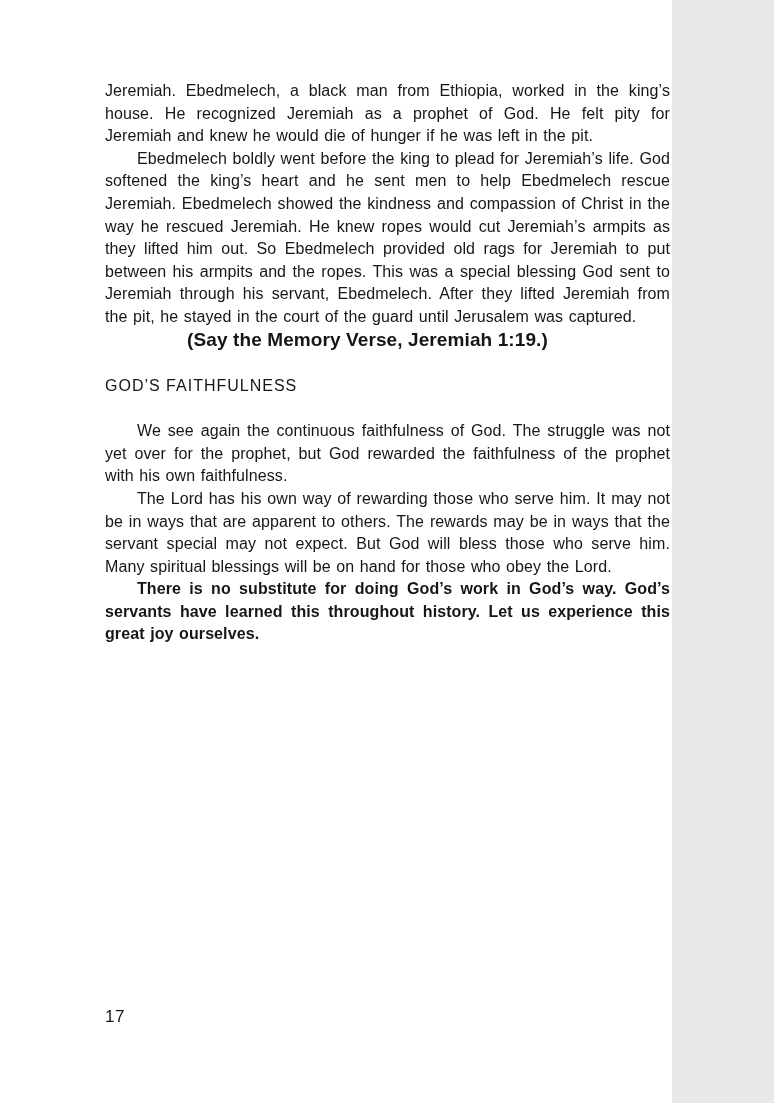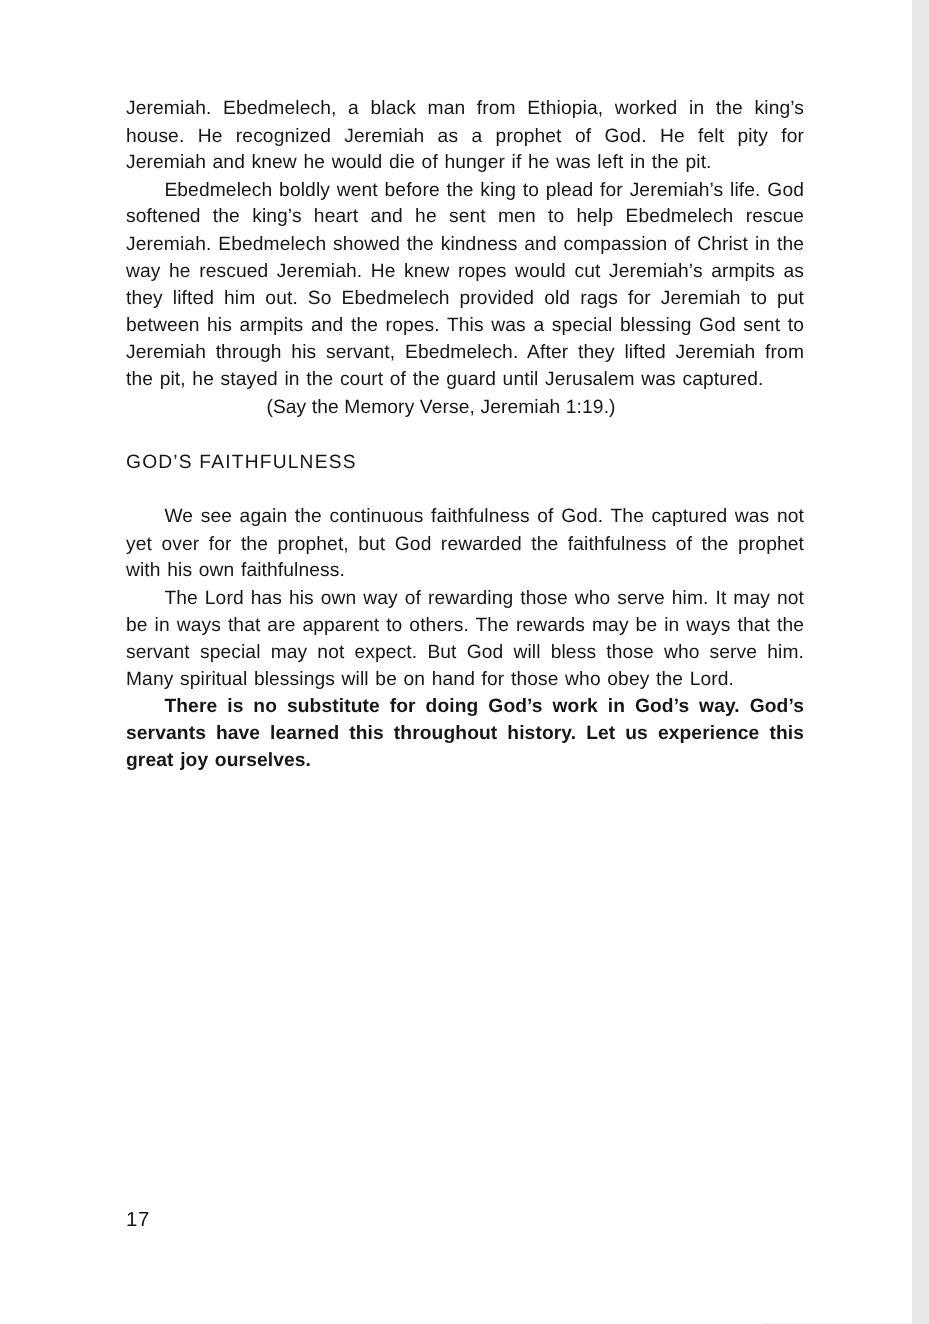--- a/index.html
+++ b/index.html
@@ -2,21 +2,21 @@
 <html><head>
 <meta charset="utf-8">
 <style>
   html, body {
     margin: 0;
     padding: 0;
     background: #e8e8e8;
   }
   .page {
     position: relative;
-    width: 760px;
+    width: 672px;
     height: 1103px;
     background: #ffffff;
     font-family: "Liberation Sans", "DejaVu Sans", sans-serif;
     color: #161616;
     overflow: hidden;
     -webkit-font-smoothing: antialiased;
   }
   .content {
     position: absolute;
     left: 105px;
@@ -30,25 +30,26 @@
     margin: 0;
     word-spacing: 0.06em;
     letter-spacing: 0.1px;
   }
   p.indent {
     text-indent: 32px;
   }
   .sp-p1 { margin-bottom: 28px; }
   .sp-p2 { margin-bottom: 26px; }
   .verse {
-    font-size: 16px;
+    font-size: 19px;
     line-height: 22.6px;
     text-align: center;
     margin: 0 40px 23px 0;
     letter-spacing: 0.1px;
+    font-weight: bold;
   }
   h2.heading {
     font-size: 16px;
     line-height: 23px;
     font-weight: 400;
     letter-spacing: 1px;
     margin: 0 0 23px 0;
   }
   .sp-h1 { margin-bottom: 23px; }
   .sp-p3 { margin-bottom: 27px; }
@@ -71,21 +72,21 @@
   <div class="content">
 
     <p class="body sp-p1">Jeremiah.  Ebedmelech, a black man from Ethiopia, worked in the king’s house.  He recognized Jeremiah as a prophet of God.  He felt pity for Jeremiah and knew he would die of hunger if he was left in the pit.</p>
 
     <p class="body indent sp-p2">Ebedmelech boldly went before the king to plead for Jeremiah’s life.  God softened the king’s heart and he sent men to help Ebedmelech rescue Jeremiah.  Ebedmelech showed the kindness and compassion of Christ in the way he rescued Jeremiah.  He knew ropes would cut Jeremiah’s armpits as they lifted him out.  So Ebedmelech provided old rags for Jeremiah to put between his armpits and the ropes.  This was a special blessing God sent to Jeremiah through his servant, Ebedmelech.  After they lifted Jeremiah from the pit, he stayed in the court of the guard until Jerusalem was captured.</p>
 
     <p class="verse">(Say the Memory Verse, Jeremiah 1:19.)</p>
 
     <h2 class="heading sp-h1">GOD’S FAITHFULNESS</h2>
 
-    <p class="body indent sp-p3">We see again the continuous faithfulness of God.  The captured was not yet over for the prophet, but God rewarded the faithfulness of the prophet with his own faithfulness.</p>
+    <p class="body indent sp-p3">We see again the continuous faithfulness of God.  The struggle was not yet over for the prophet, but God rewarded the faithfulness of the prophet with his own faithfulness.</p>
 
     <p class="body indent sp-p4">The Lord has his own way of rewarding those who serve him.  It may not be in ways that are apparent to others.  The rewards may be in ways that the servant special may not expect.  But God will bless those who serve him.  Many spiritual blessings will be on hand for those who obey the Lord.</p>
 
 
     <p class="body indent sp-p5">There is no substitute for doing God’s work in God’s way.  God’s servants have learned this throughout history.  Let us experience this great joy ourselves.</p>
 
   </div>
 
   <div class="page-number">17</div>
 </div>

